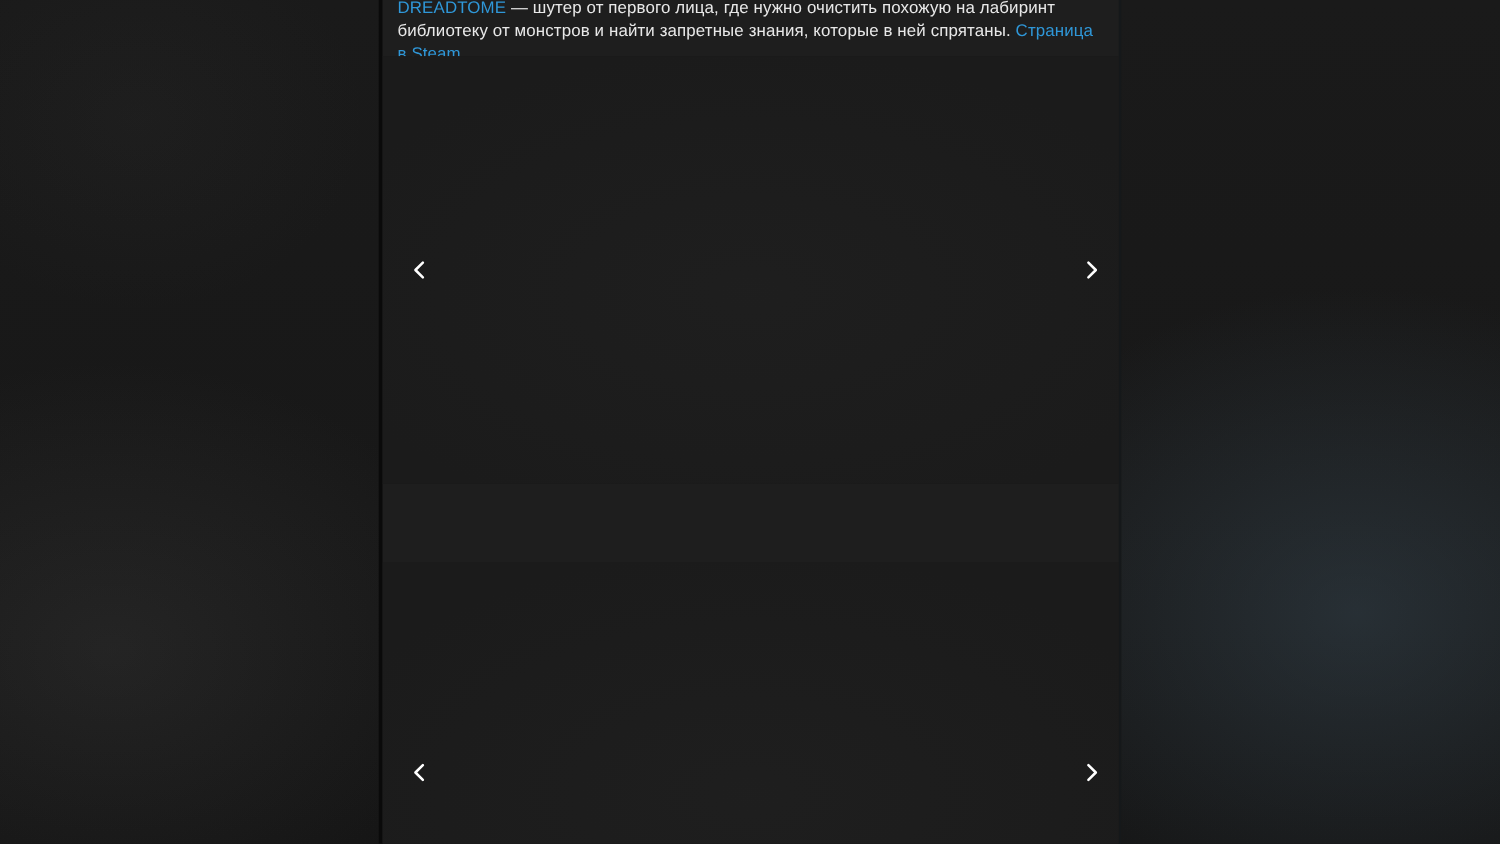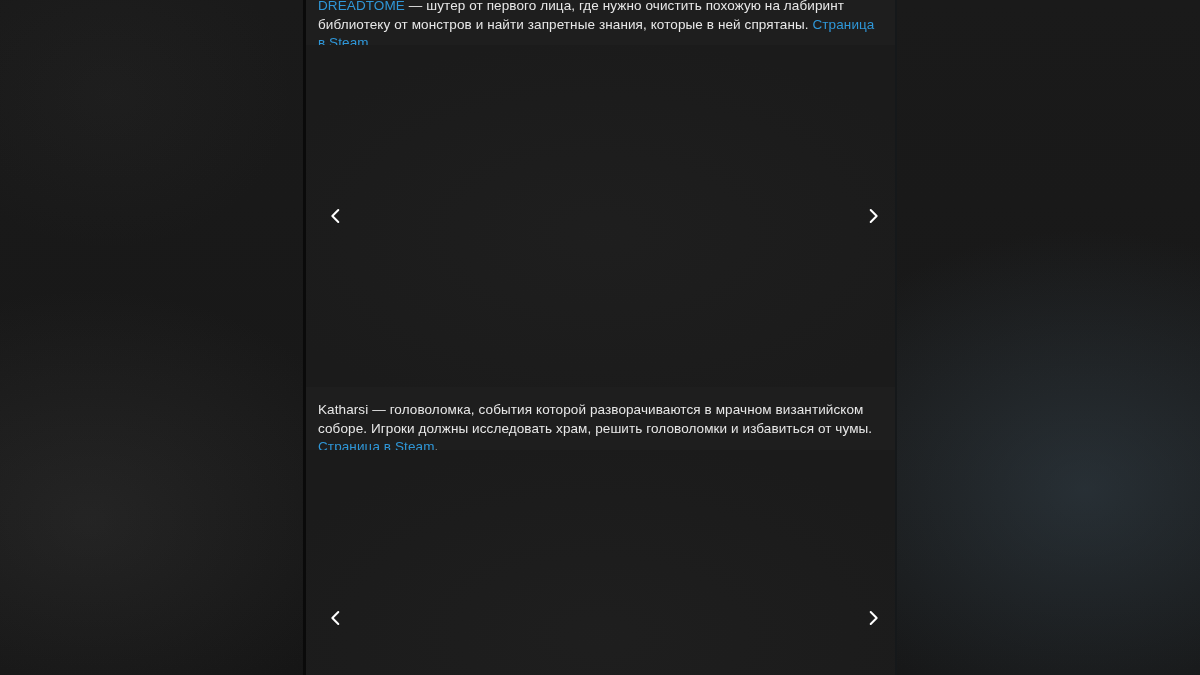--- a/index.html
+++ b/index.html
@@ -102,21 +102,20 @@
         <polyline points="14.5,5.5 8,12 14.5,18.5" fill="none" stroke="#ffffff" stroke-width="2.2" stroke-linecap="round" stroke-linejoin="round"></polyline>
       </svg>
     </button>
     <button class="nav-btn next">
       <svg width="22" height="22" viewBox="0 0 24 24">
         <polyline points="9.5,5.5 16,12 9.5,18.5" fill="none" stroke="#ffffff" stroke-width="2.2" stroke-linecap="round" stroke-linejoin="round"></polyline>
       </svg>
     </button>
   </div>
 
-  <p class="article-text second"><span>Katharsi</span><span> — головоломка, события которой разворачиваются в мрачном византийском соборе. Игроки должны исследовать храм, решить головоломки и избавиться от чумы. </span><a>Страница в Steam</a><span>.</span></p>
 
   <div class="carousel second">
     <div class="slide"></div>
     <button class="nav-btn prev">
       <svg width="22" height="22" viewBox="0 0 24 24">
         <polyline points="14.5,5.5 8,12 14.5,18.5" fill="none" stroke="#ffffff" stroke-width="2.2" stroke-linecap="round" stroke-linejoin="round"></polyline>
       </svg>
     </button>
     <button class="nav-btn next">
       <svg width="22" height="22" viewBox="0 0 24 24">

